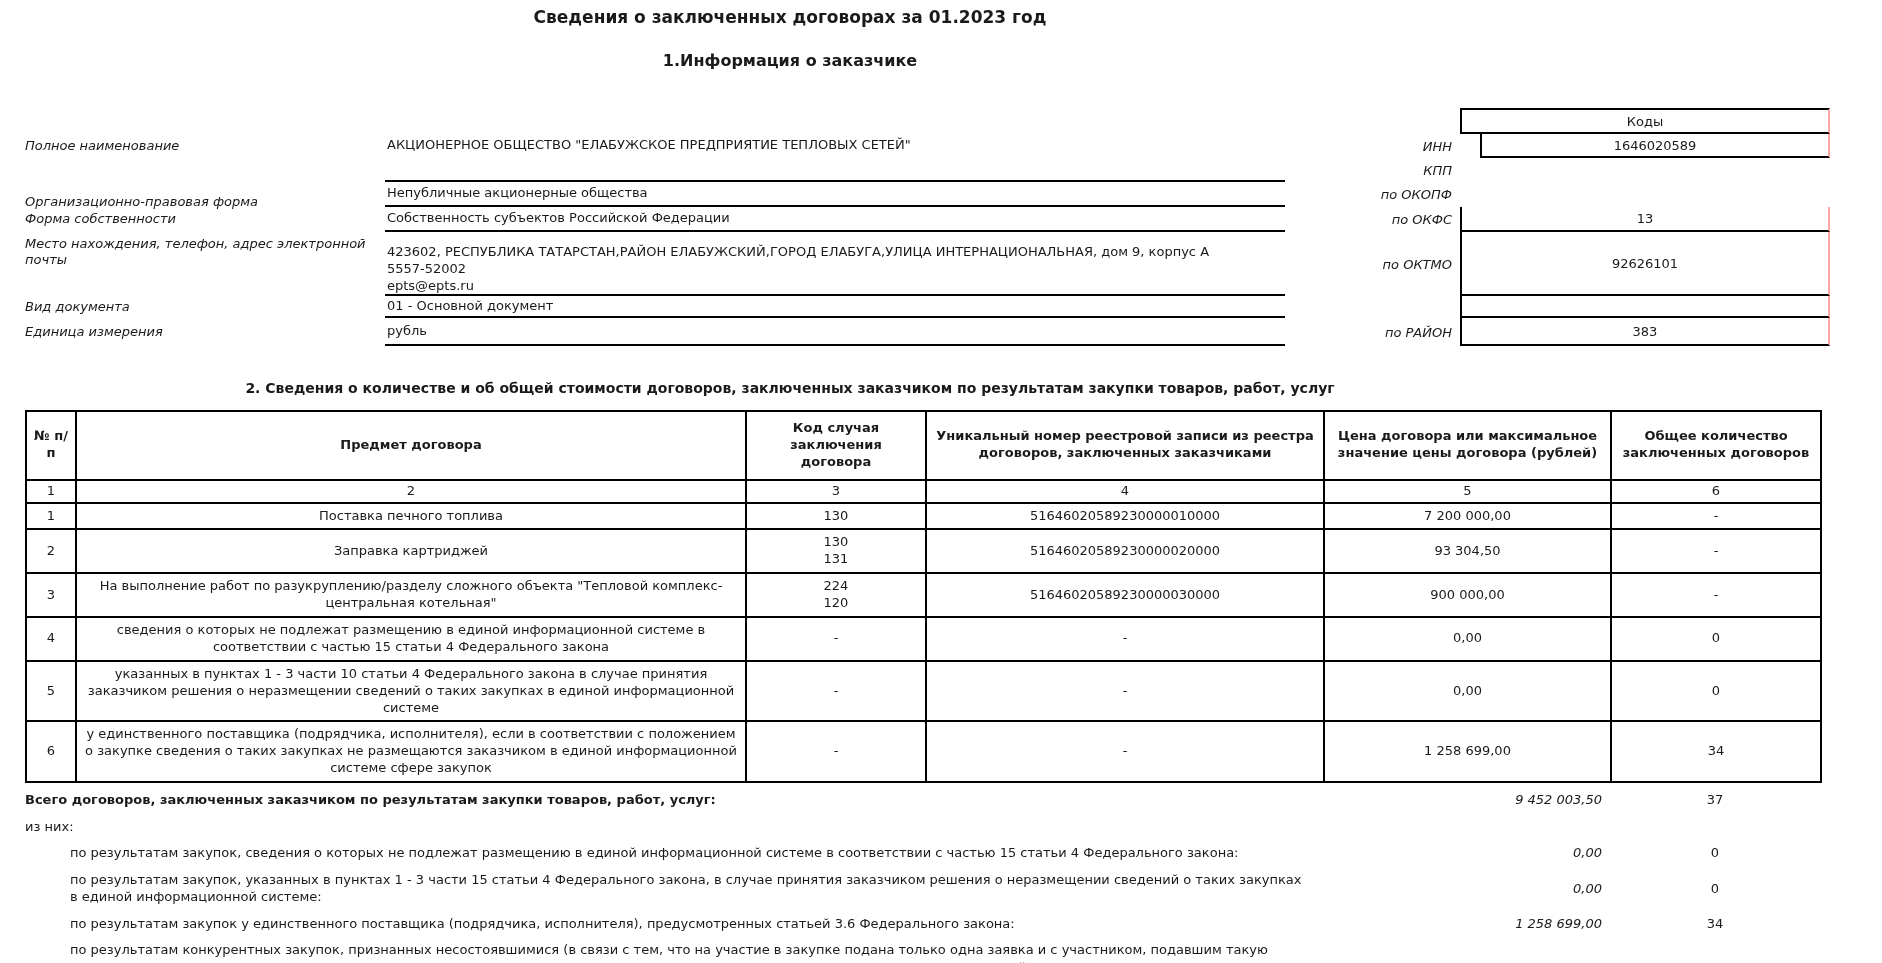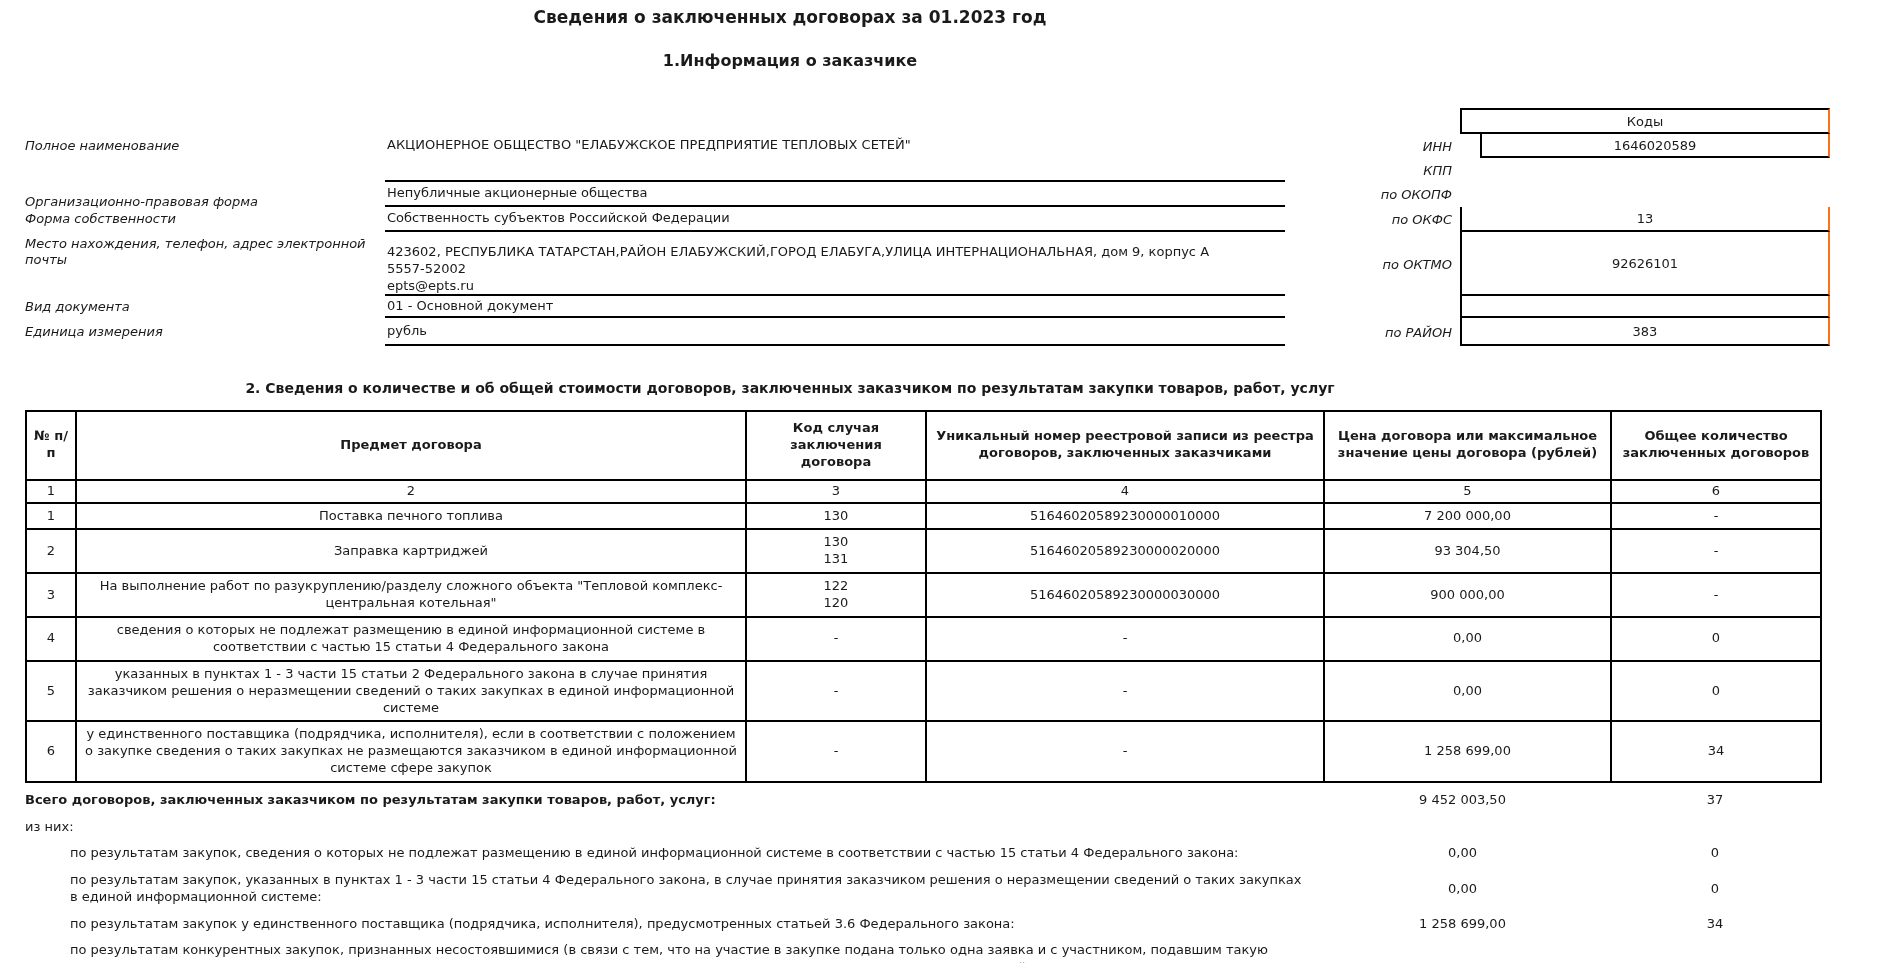--- a/index.html
+++ b/index.html
@@ -25,21 +25,21 @@
   .lbl.top { align-items:flex-start; padding-top:4px; }
   .val {
     font-size:13px; border-bottom:2px solid #000;
     display:flex; align-items:center; padding:0 2px; line-height:1.3;
     box-sizing:border-box;
   }
   .val.top { align-items:flex-start; padding-top:3px; }
   .val.multiline { display:block; padding-top:12px; }
   .clbl { font-size:13px; display:flex; align-items:center; justify-content:flex-end; padding-right:8px; box-sizing:border-box;font-style:italic; }
   .cb {
-    border-left:2px solid #000; border-right:2px solid #f97316; border-bottom:2px solid #000;
+    border-left:2px solid #000; border-right:2px solid #fca5a5; border-bottom:2px solid #000;
     font-size:13px; display:flex; align-items:center; justify-content:center;
     box-sizing:border-box;
   }
   .cb-top { border-top:2px solid #000; }
 
   
   .sec2-title { font-size:14px; font-weight:bold; text-align:center; width:1580px; margin:34px 0 0 0; }
 
   table.main {
     border-collapse:collapse; table-layout:fixed;
@@ -58,21 +58,21 @@
   
   .summary { margin:8px 0 0 25px; width:1795px; }
   .srow {
     display:grid; grid-template-columns:1298px 287px 210px;
     align-items:center; font-size:13px; line-height:1.35;
     margin-bottom:9px;
   }
   .stext { padding-right:10px; box-sizing:border-box; }
   .stext.bold { font-weight:bold; }
   .stext.ind { padding-left:45px; }
-  .sprice { text-align:center; padding-right:8px; white-space:nowrap; }
+  .sprice { text-align:right; padding-right:8px; white-space:nowrap;font-style:italic; }
   .scount { text-align:center; white-space:nowrap; }
 </style>
 </head>
 <body>
 
 <div>
 
   <div class="titles">
     <div class="doc-title">Сведения о заключенных договорах за 01.2023 год</div>
     <div class="sec1-title">1.Информация о заказчике</div>
@@ -159,37 +159,37 @@
         <td>Заправка картриджей</td>
         <td class="pre">130
 131</td>
         <td>51646020589230000020000</td>
         <td class="price">93 304,50</td>
         <td>-</td>
       </tr>
       <tr>
         <td>3</td>
         <td>На выполнение работ по разукруплению/разделу сложного объекта "Тепловой комплекс-центральная котельная"</td>
-        <td class="pre">122
+        <td class="pre">224
 120</td>
         <td>51646020589230000030000</td>
         <td class="price">900 000,00</td>
         <td>-</td>
       </tr>
       <tr>
         <td>4</td>
         <td>сведения о которых не подлежат размещению в единой информационной системе в соответствии с частью 15 статьи 4 Федерального закона</td>
         <td class="pre">-</td>
         <td>-</td>
         <td class="price">0,00</td>
         <td>0</td>
       </tr>
       <tr>
         <td>5</td>
-        <td>указанных в пунктах 1 - 3 части 15 статьи 2 Федерального закона в случае принятия заказчиком решения о неразмещении сведений о таких закупках в единой информационной системе</td>
+        <td>указанных в пунктах 1 - 3 части 10 статьи 4 Федерального закона в случае принятия заказчиком решения о неразмещении сведений о таких закупках в единой информационной системе</td>
         <td class="pre">-</td>
         <td>-</td>
         <td class="price">0,00</td>
         <td>0</td>
       </tr>
       <tr>
         <td>6</td>
         <td>у единственного поставщика (подрядчика, исполнителя), если в соответствии с положением о закупке сведения о таких закупках не размещаются заказчиком в единой информационной системе сфере закупок</td>
         <td class="pre">-</td>
         <td>-</td>

